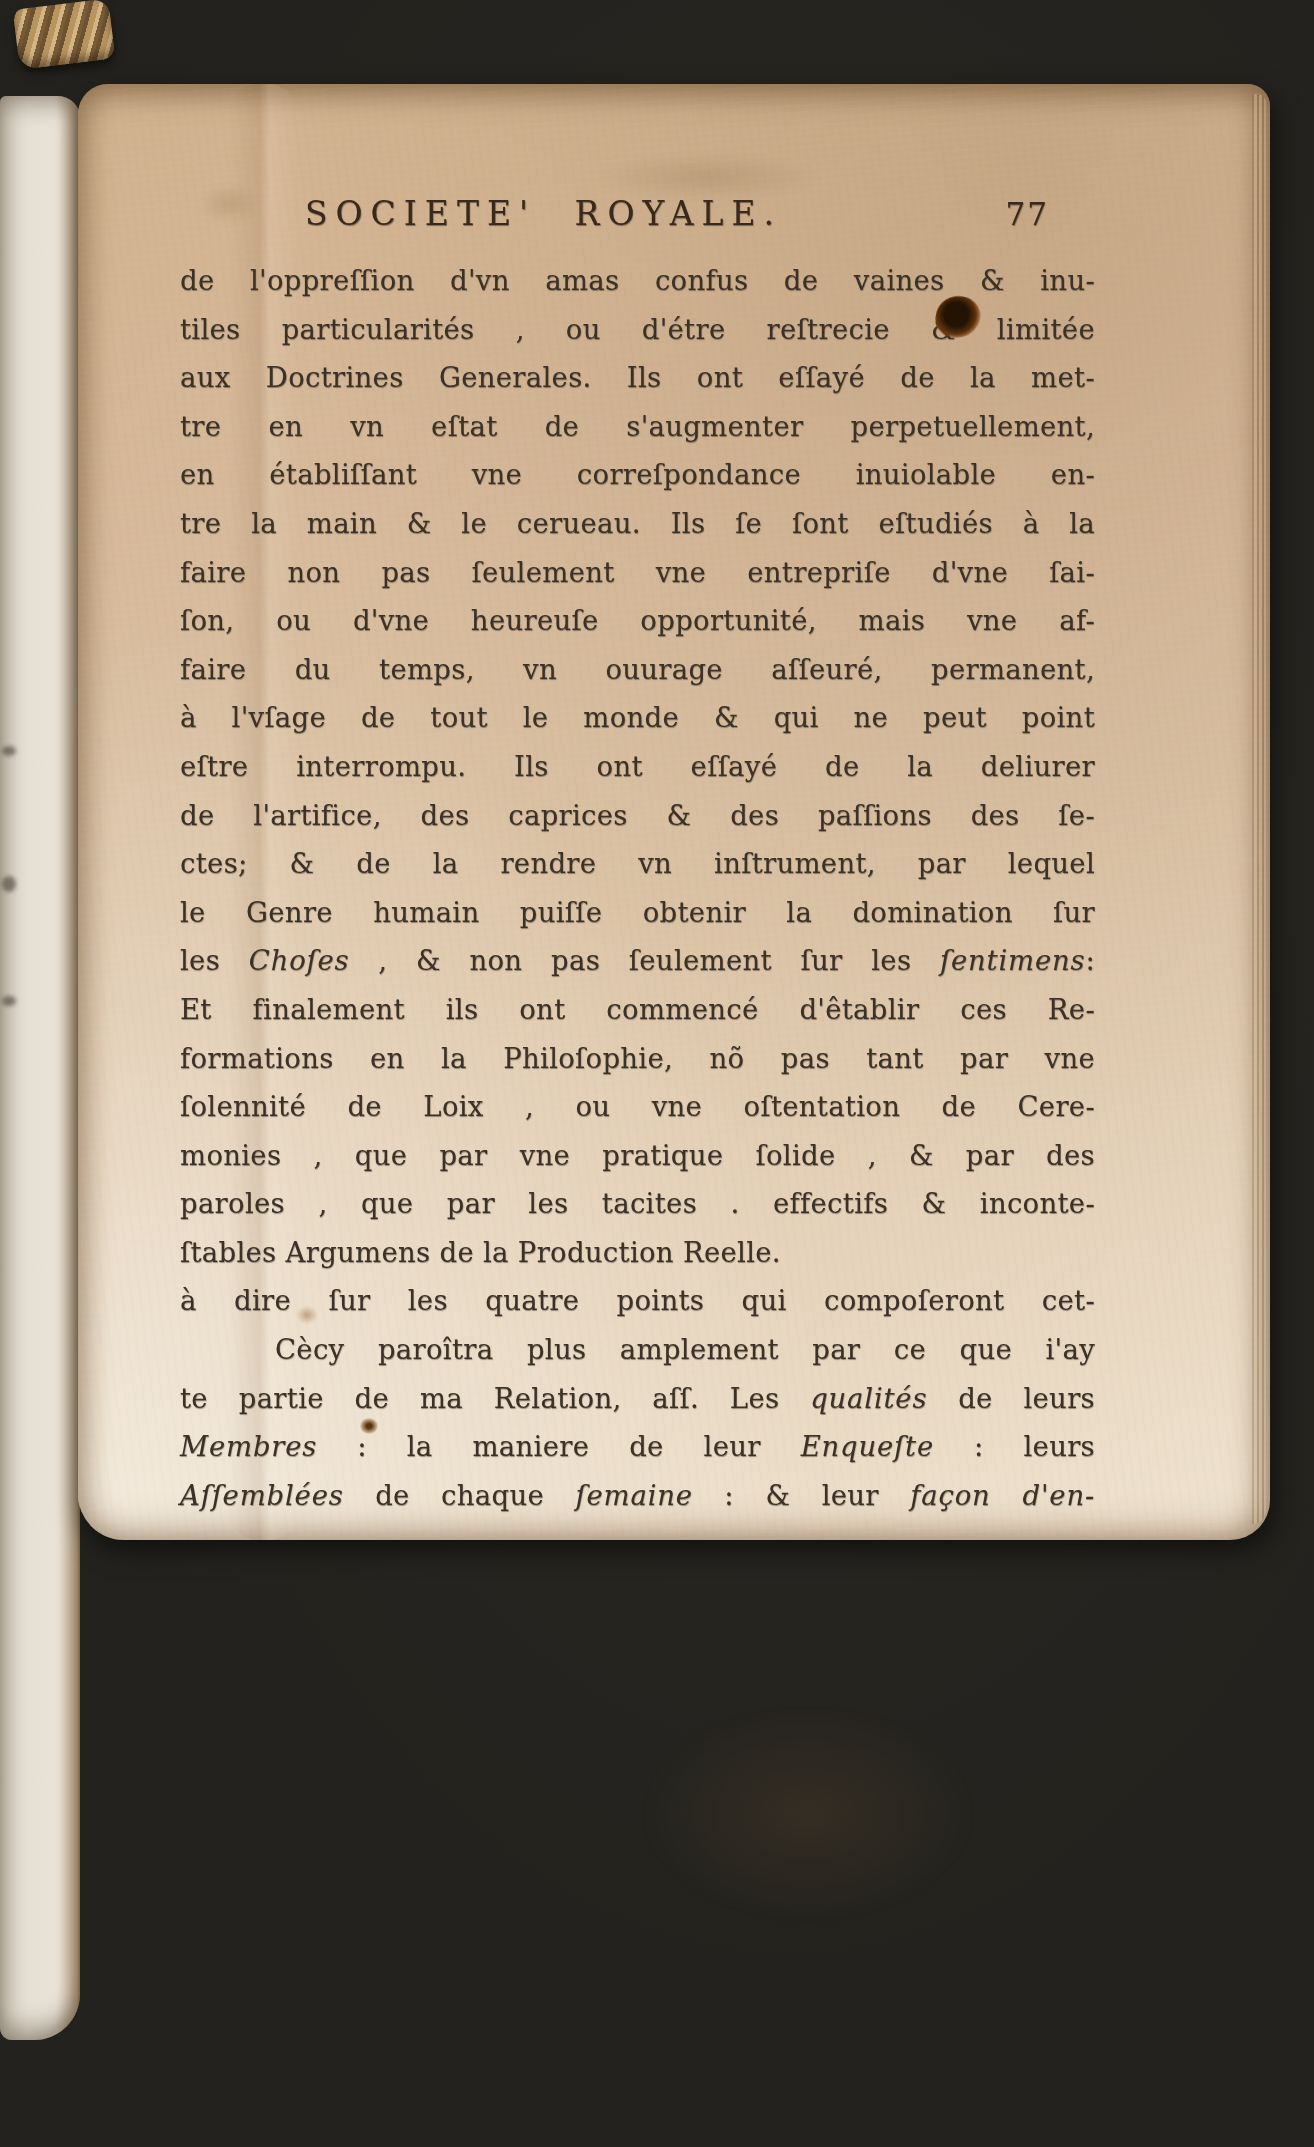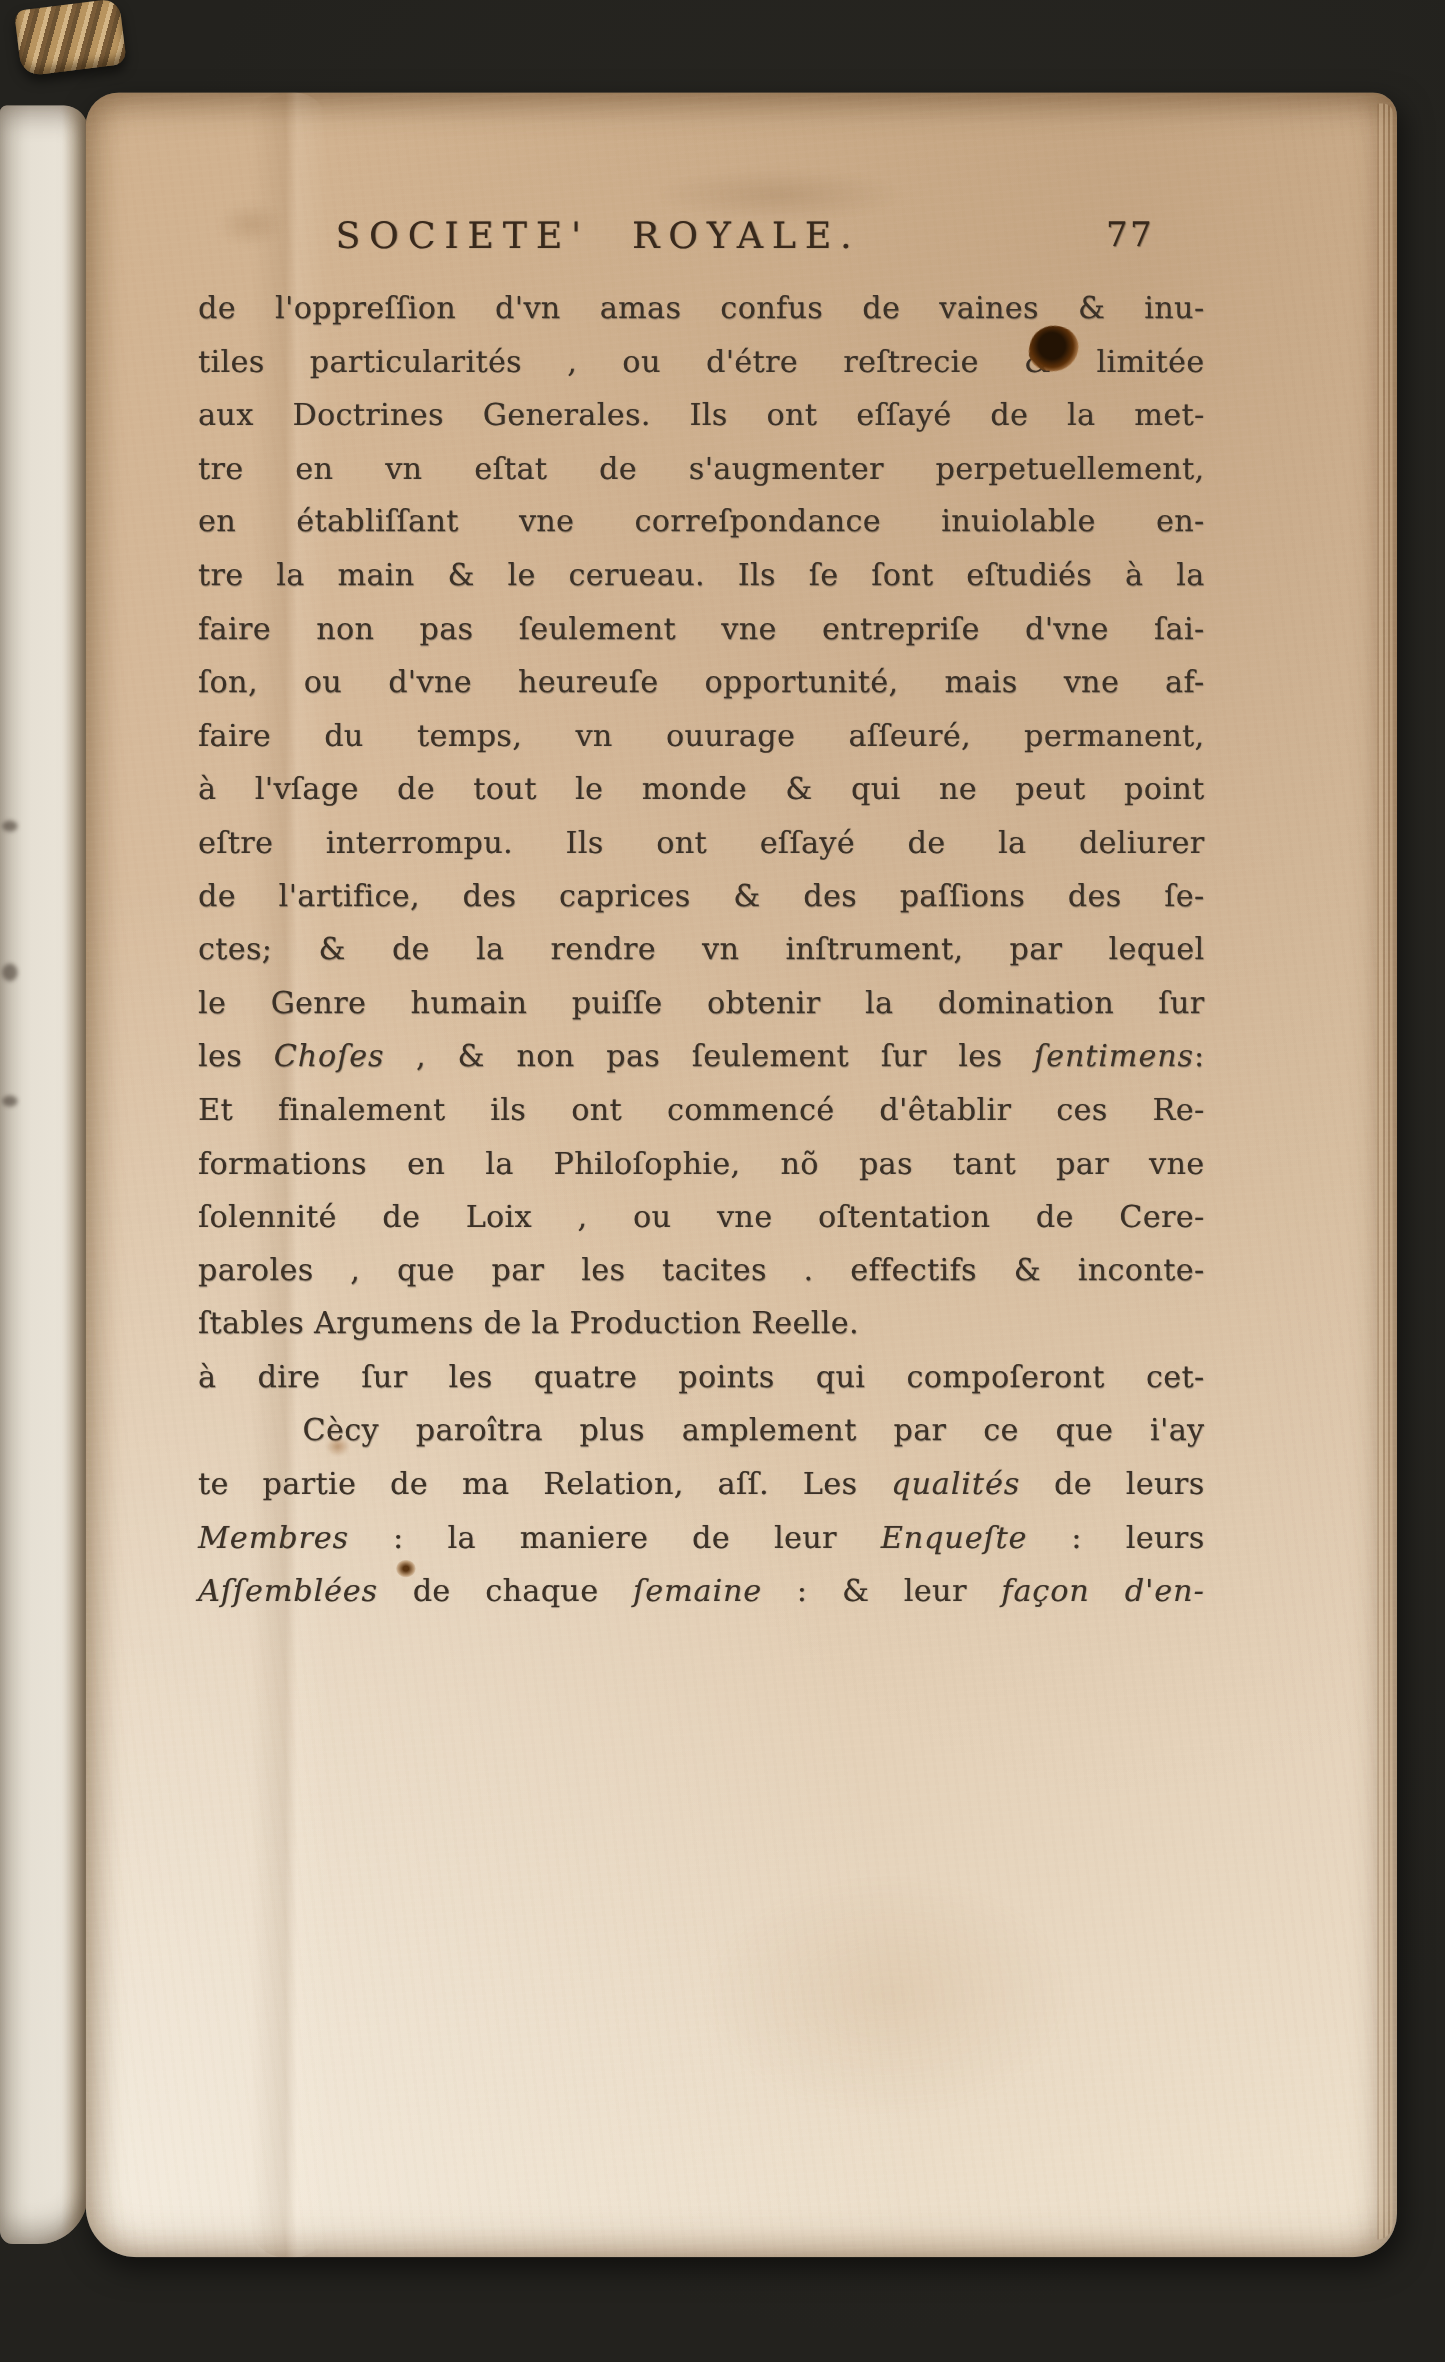--- a/index.html
+++ b/index.html
@@ -21,21 +21,21 @@
   
   .headband{
     position:absolute;left:16px;top:4px;width:96px;height:60px;
     transform:rotate(-7deg);
     background:repeating-linear-gradient(112deg,#6b5232 0 4px,#b8945f 4px 10px,#d3b586 10px 14px,#7a5c38 14px 18px);
     border-radius:10px 16px 12px 18px;
     box-shadow:0 6px 10px rgba(0,0,0,.5), inset 0 -6px 8px rgba(40,25,10,.5);
   }
   
   .page{
-    position:absolute;left:78px;top:84px;width:1192px;height:1968px;
+    position:absolute;left:78px;top:84px;width:1192px;height:1456px;
     background:
       radial-gradient(ellipse at 80% 8%, rgba(120,80,40,.16), transparent 55%),
       radial-gradient(ellipse at 0% 100%, rgba(255,255,250,.5), transparent 45%),
       linear-gradient(168deg,#d0b18e 0%,#d6ba9b 28%,#ddc5a8 55%,#e7d6bf 82%,#efe3d0 100%);
     border-radius:30px 22px 40px 46px;
     box-shadow:
       inset 0 16px 26px rgba(95,65,35,.28),
       inset -16px 0 26px rgba(95,65,35,.30),
       inset 14px 0 24px rgba(110,80,45,.22),
       inset 0 -18px 30px rgba(110,80,45,.18),
@@ -127,20 +127,21 @@
         <div class="line"><span>faire du temps, vn ouurage aſſeuré, permanent,</span></div>
         <div class="line"><span>à l'vſage de tout le monde &amp; qui ne peut point</span></div>
         <div class="line"><span>eſtre interrompu. Ils ont eſſayé de la deliurer</span></div>
         <div class="line"><span>de l'artifice, des caprices &amp; des paſſions des ſe-</span></div>
         <div class="line"><span>ctes; &amp; de la rendre vn inſtrument, par lequel</span></div>
         <div class="line"><span>le Genre humain puiſſe obtenir la domination ſur</span></div>
         <div class="line"><span>les </span><span class="it">Choſes</span><span> , &amp; non pas ſeulement ſur les </span><span class="it">ſentimens</span><span>:</span></div>
         <div class="line"><span>Et finalement ils ont commencé d'êtablir ces Re-</span></div>
         <div class="line"><span>formations en la Philoſophie, nõ pas tant par vne</span></div>
         <div class="line"><span>ſolennité de Loix , ou vne oſtentation de Cere-</span></div>
+        <div class="line"><span>monies , que par vne pratique ſolide , &amp; par des</span></div>
         <div class="line"><span>paroles , que par les tacites . effectifs &amp; inconte-</span></div>
         <div class="line last"><span>ſtables Argumens de la Production Reelle.</span></div>
         <div class="line"><span>à dire ſur les quatre points qui compoſeront cet-</span></div>
         <div class="line indent"><span>Cècy paroîtra plus amplement par ce que i'ay</span></div>
         <div class="line"><span>te partie de ma Relation, aſſ. Les </span><span class="it">qualités</span><span> de leurs</span></div>
         <div class="line"><span class="it">Membres</span><span> : la maniere de leur </span><span class="it">Enqueſte</span><span> : leurs</span></div>
         <div class="line"><span class="it">Aſſemblées</span><span> de chaque </span><span class="it">ſemaine</span><span> : &amp; leur </span><span class="it">façon d'en-</span></div>
       </div>
 
     <div class="ink-blot"></div>

